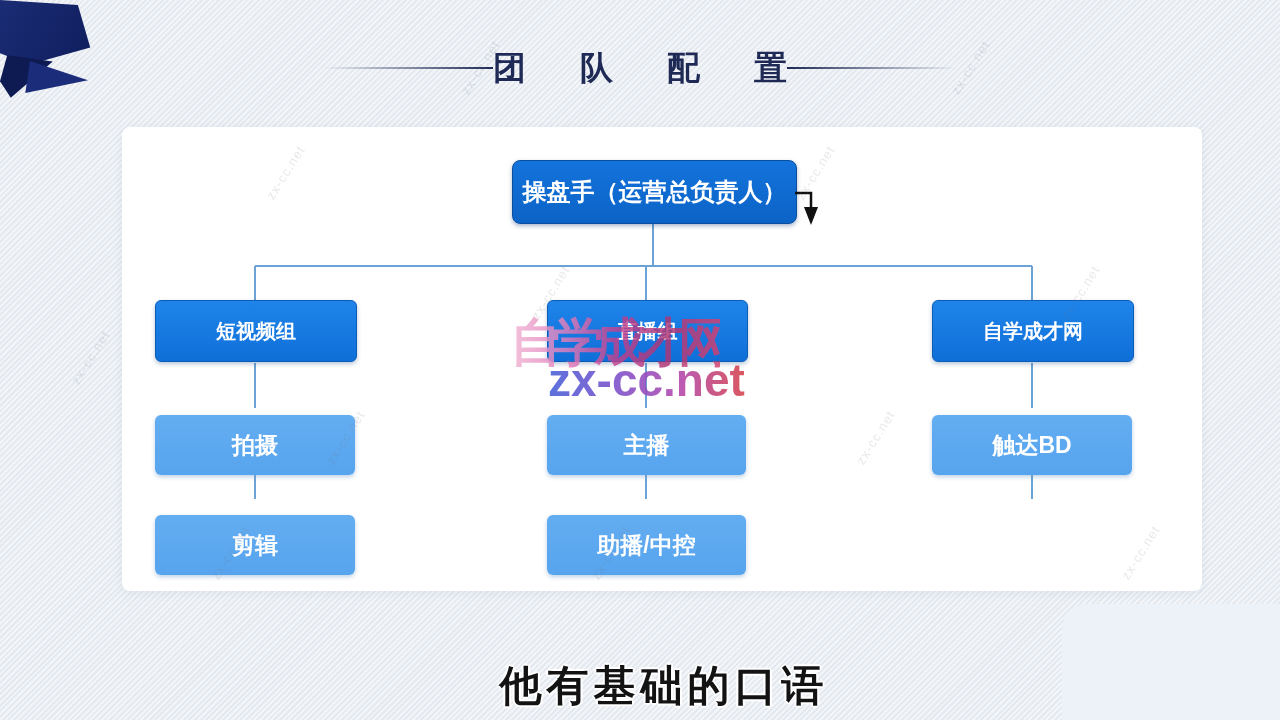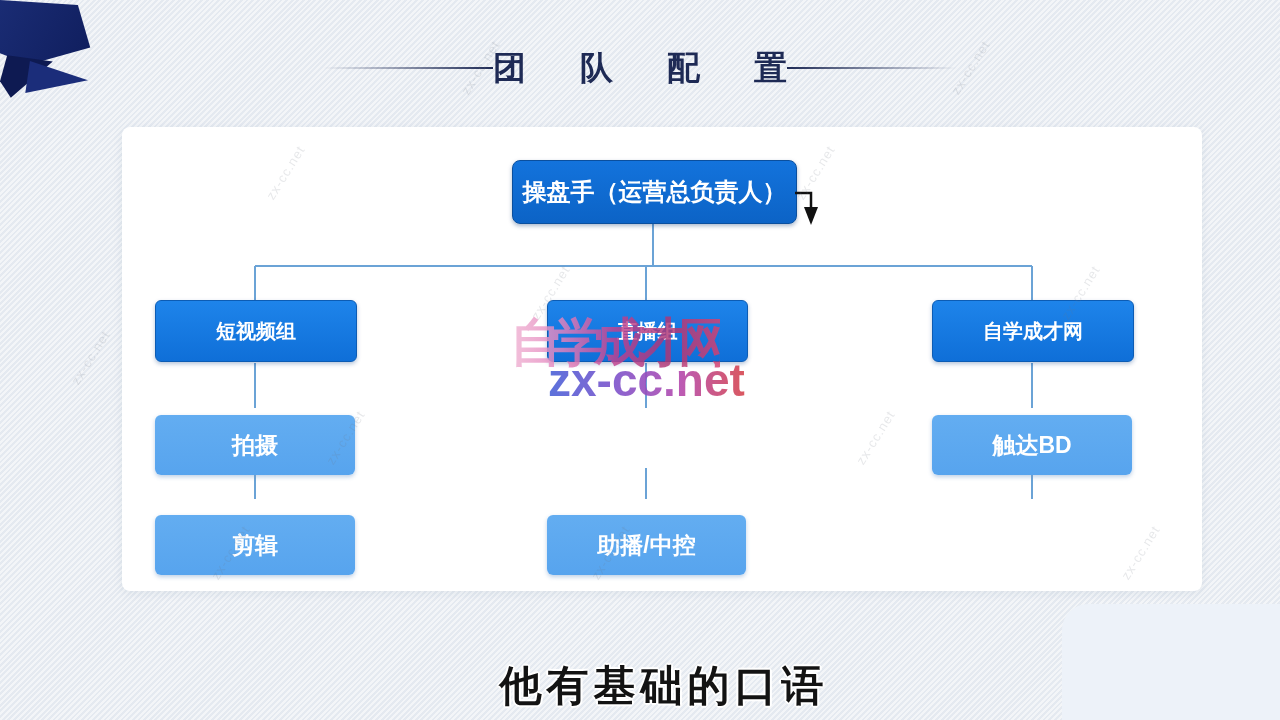--- a/index.html
+++ b/index.html
@@ -156,20 +156,21 @@
       <polygon points="11,24 25,24 18,42" fill="#111"></polygon>
     </svg>
 
     <div class="node group c0">短视频组</div>
     <div class="node group c1">直播组</div>
     <div class="node group c2">自学成才网</div>
 
     <div class="node member c0 r1">拍摄</div>
     <div class="node member c0 r2">剪辑</div>
 
+    <div class="node member c1 r1">主播</div>
     <div class="node member c2 r1">触达BD</div>
 
     <div class="node member c1 r2">助播/中控</div>
   </div>
 
   <div class="wm-tiles">
     <span>zx-cc.net</span>
     <span>zx-cc.net</span>
     <span>zx-cc.net</span>
     <span>zx-cc.net</span>

